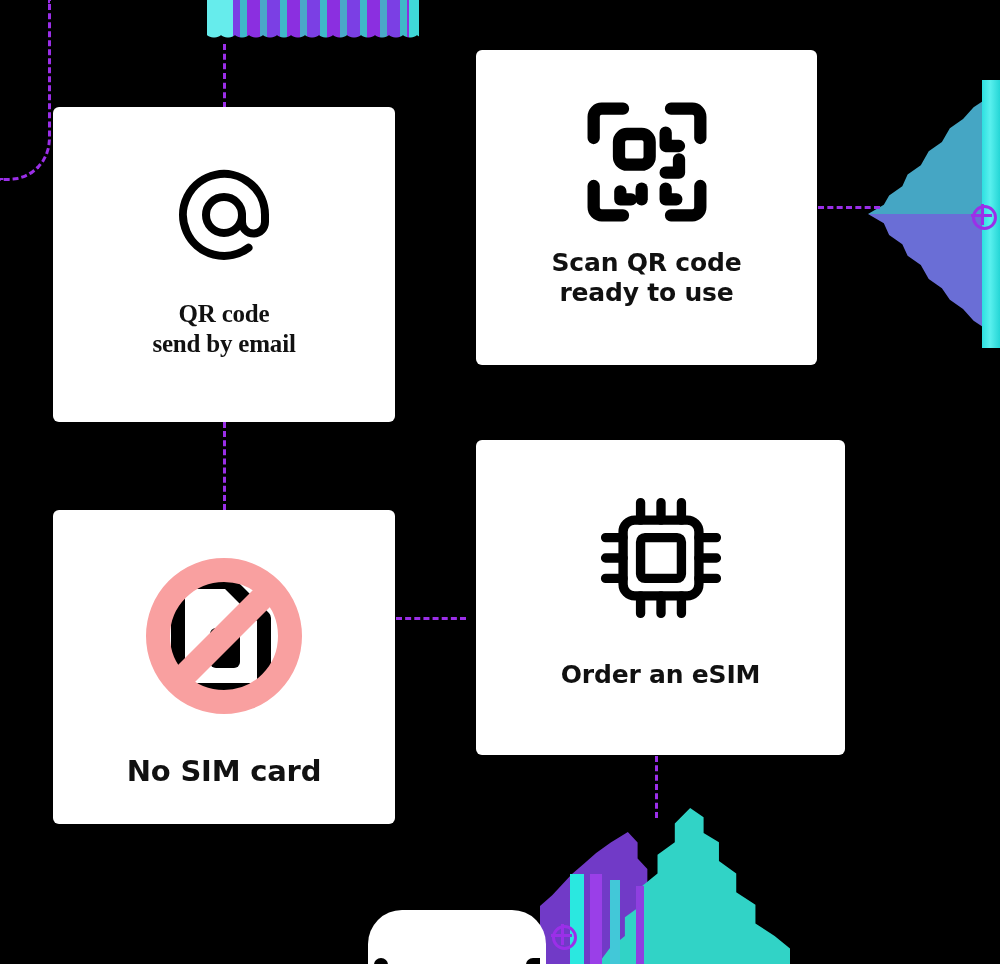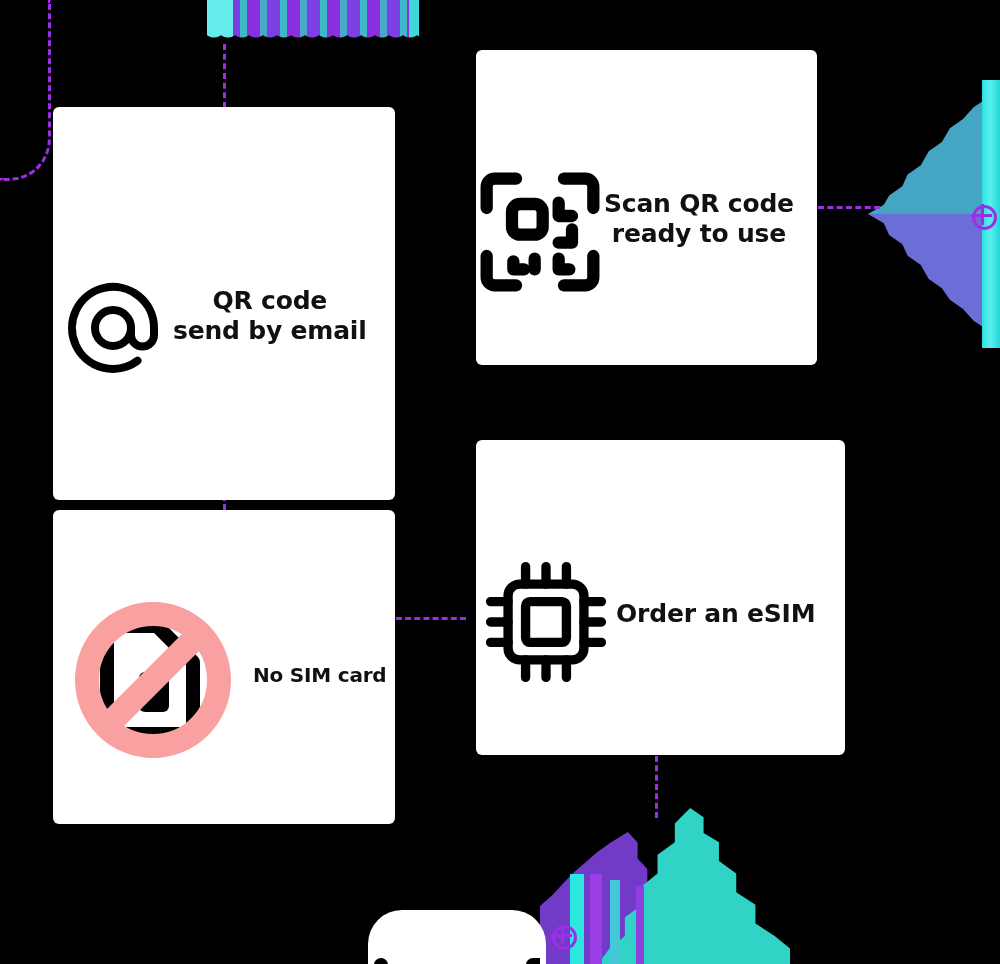--- a/index.html
+++ b/index.html
@@ -232,50 +232,50 @@
   #conn-right-out     { left: 818px; top: 206px; width: 62px; }
   #conn-mid-h         { left: 396px; top: 617px; width: 70px; }
   #conn-bottom-down   { left: 655px; top: 756px; height: 62px; }
 
   
   .card {
     position: absolute;
     background: #ffffff;
     border-radius: 6px;
     display: flex;
-    flex-direction: row;
+    flex-direction: column;
     align-items: center;
     justify-content: flex-start;
     box-sizing: border-box;
   }
   .card .icon-wrap {
     display: flex;
     align-items: center;
     justify-content: center;
   }
   .card .label {
     color: #111111;
     font-weight: bold;
     text-align: center;
     line-height: 1.18;
     letter-spacing: -0.2px;
     white-space: pre-line;
   }
 
-  #card-email { left: 53px;  top: 107px; width: 342px; height: 393px; }
+  #card-email { left: 53px;  top: 107px; width: 342px; height: 315px; font-family: Liberation Serif, serif; }
   #card-email .icon-wrap { margin-top: 48px; }
   #card-email .label { margin-top: 24px; font-size: 25px; }
 
   #card-scan  { left: 476px; top: 50px;  width: 341px; height: 315px; }
   #card-scan .icon-wrap { margin-top: 48px; }
   #card-scan .label { margin-top: 22px; font-size: 25px; }
 
   #card-nosim { left: 53px;  top: 510px; width: 342px; height: 314px; }
   #card-nosim .icon-wrap { margin-top: 26px; }
-  #card-nosim .label { margin-top: 18px; font-size: 20px; }
+  #card-nosim .label { margin-top: 18px; font-size: 29px; }
 
   #card-esim  { left: 476px; top: 440px; width: 369px; height: 315px; }
   #card-esim .icon-wrap { margin-top: 48px; }
   #card-esim .label { margin-top: 32px; font-size: 25px; }
 
   svg { display: block; }
 </style>
 </head>
 <body>
 

